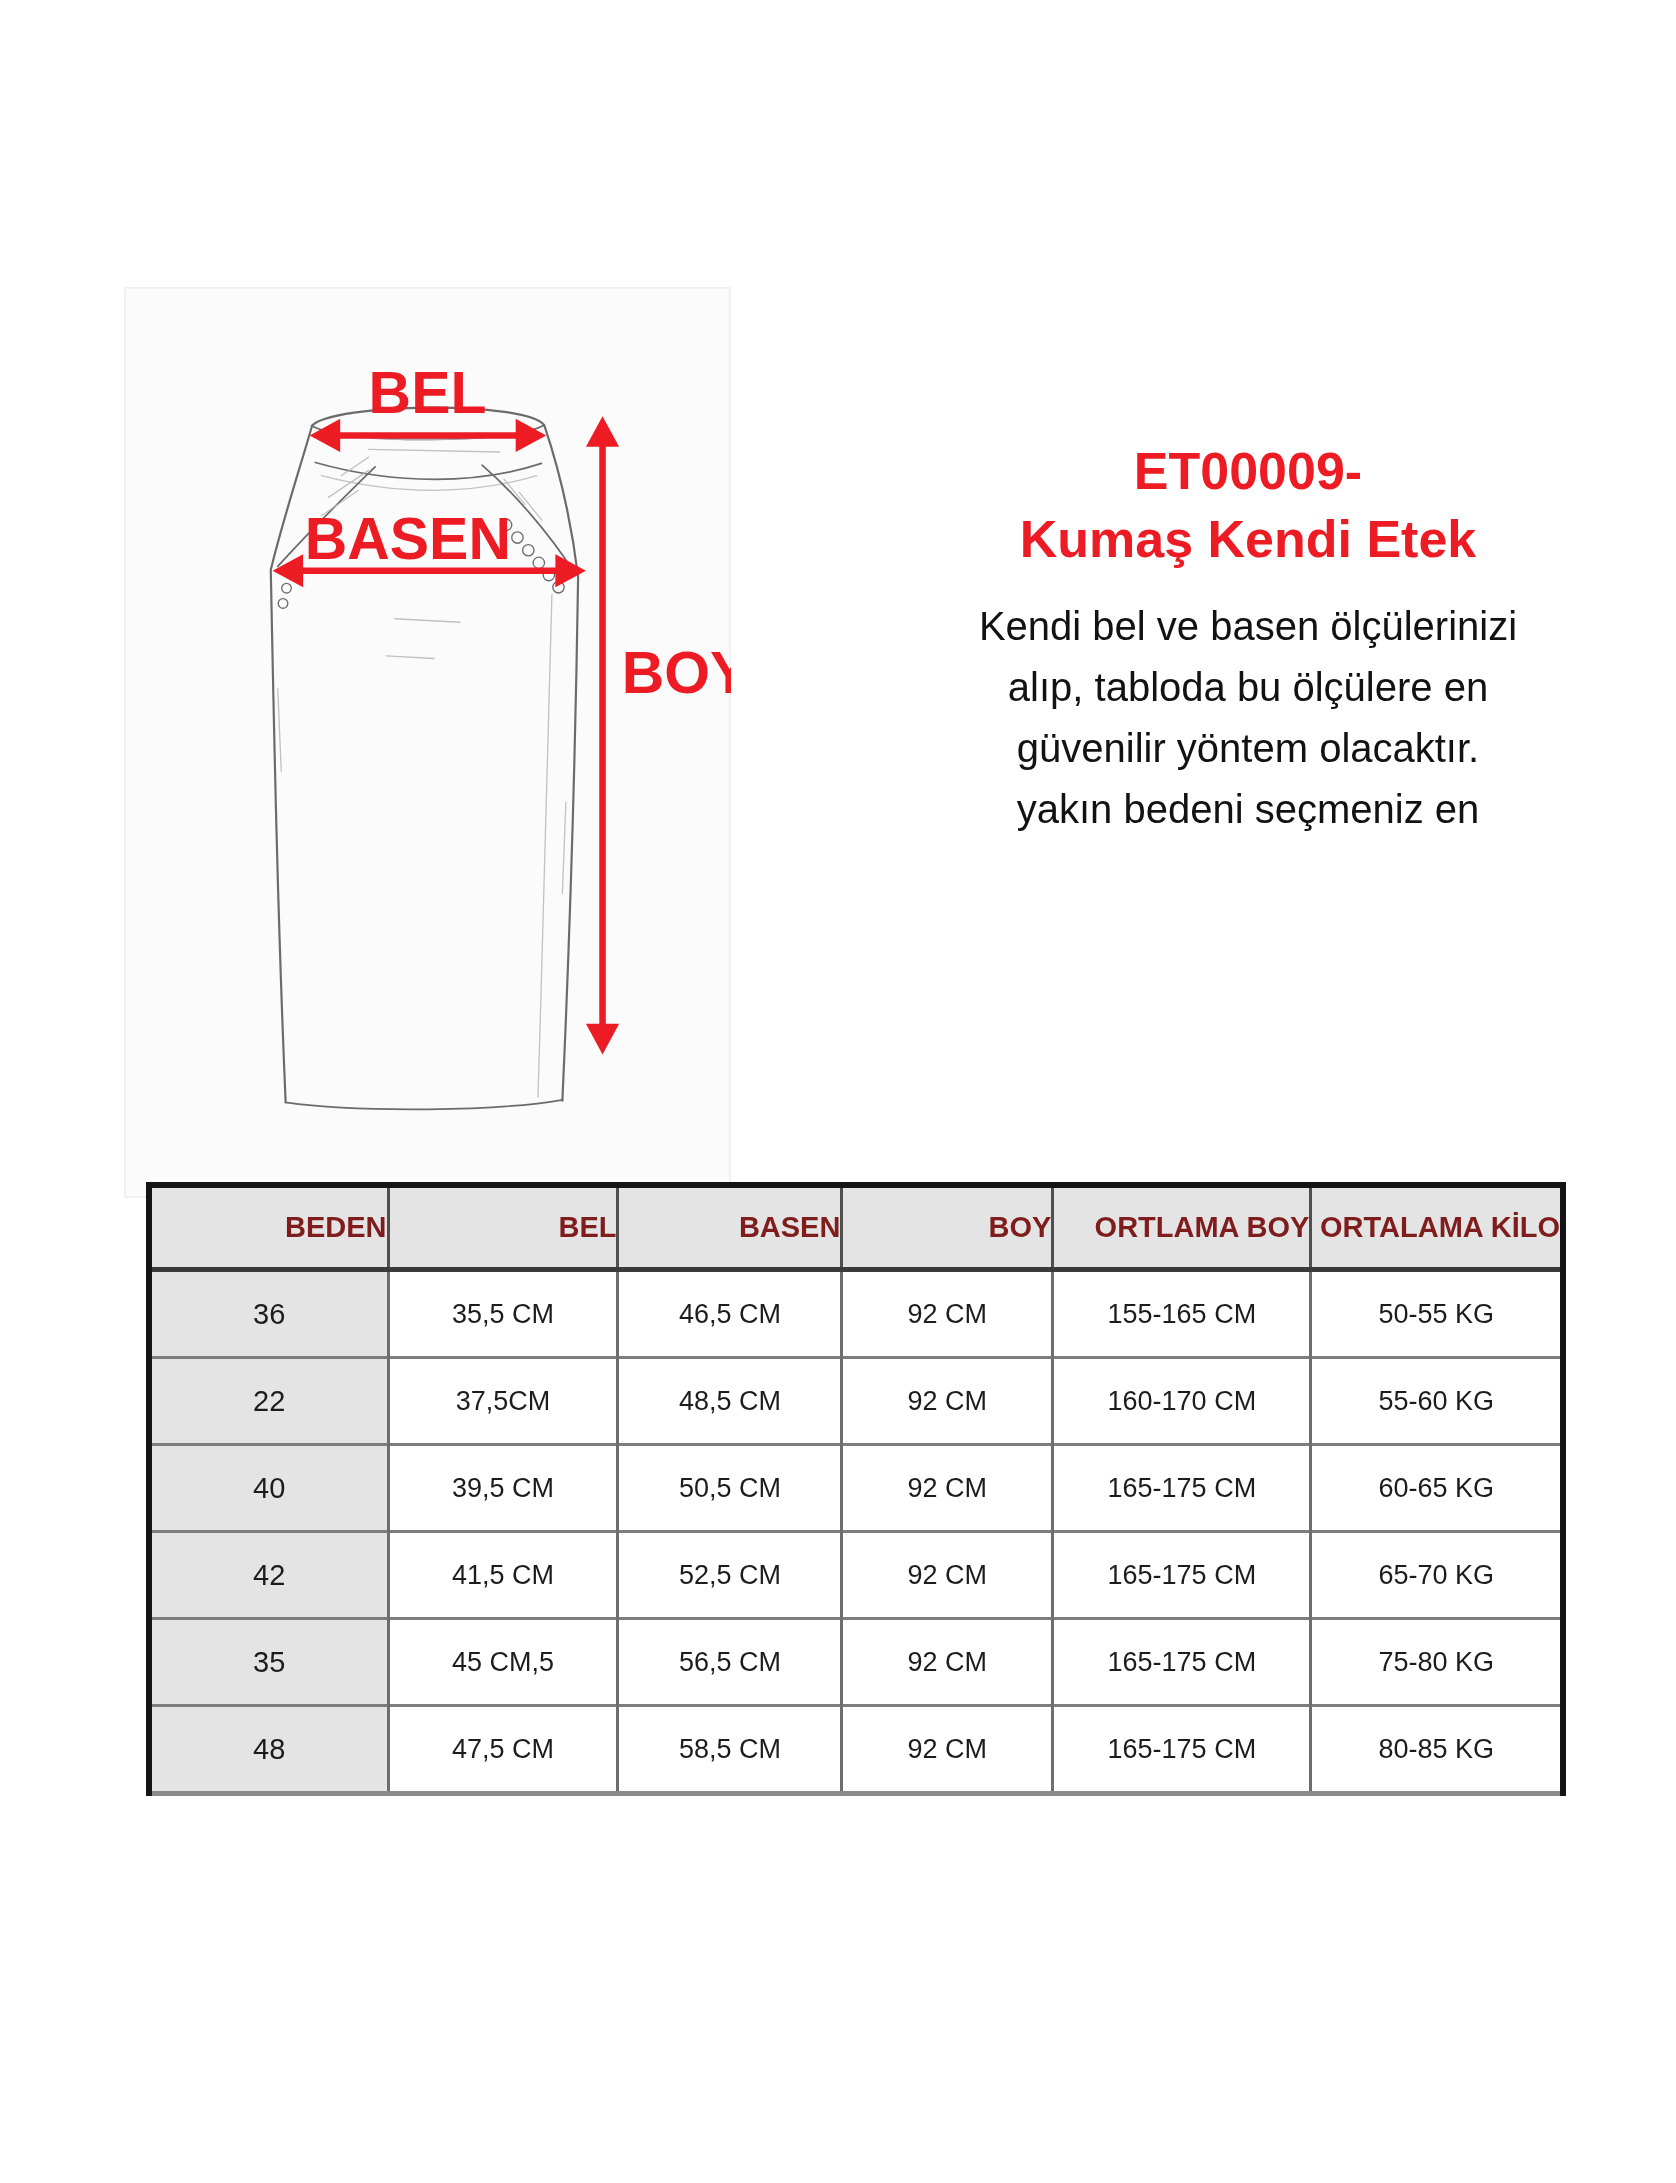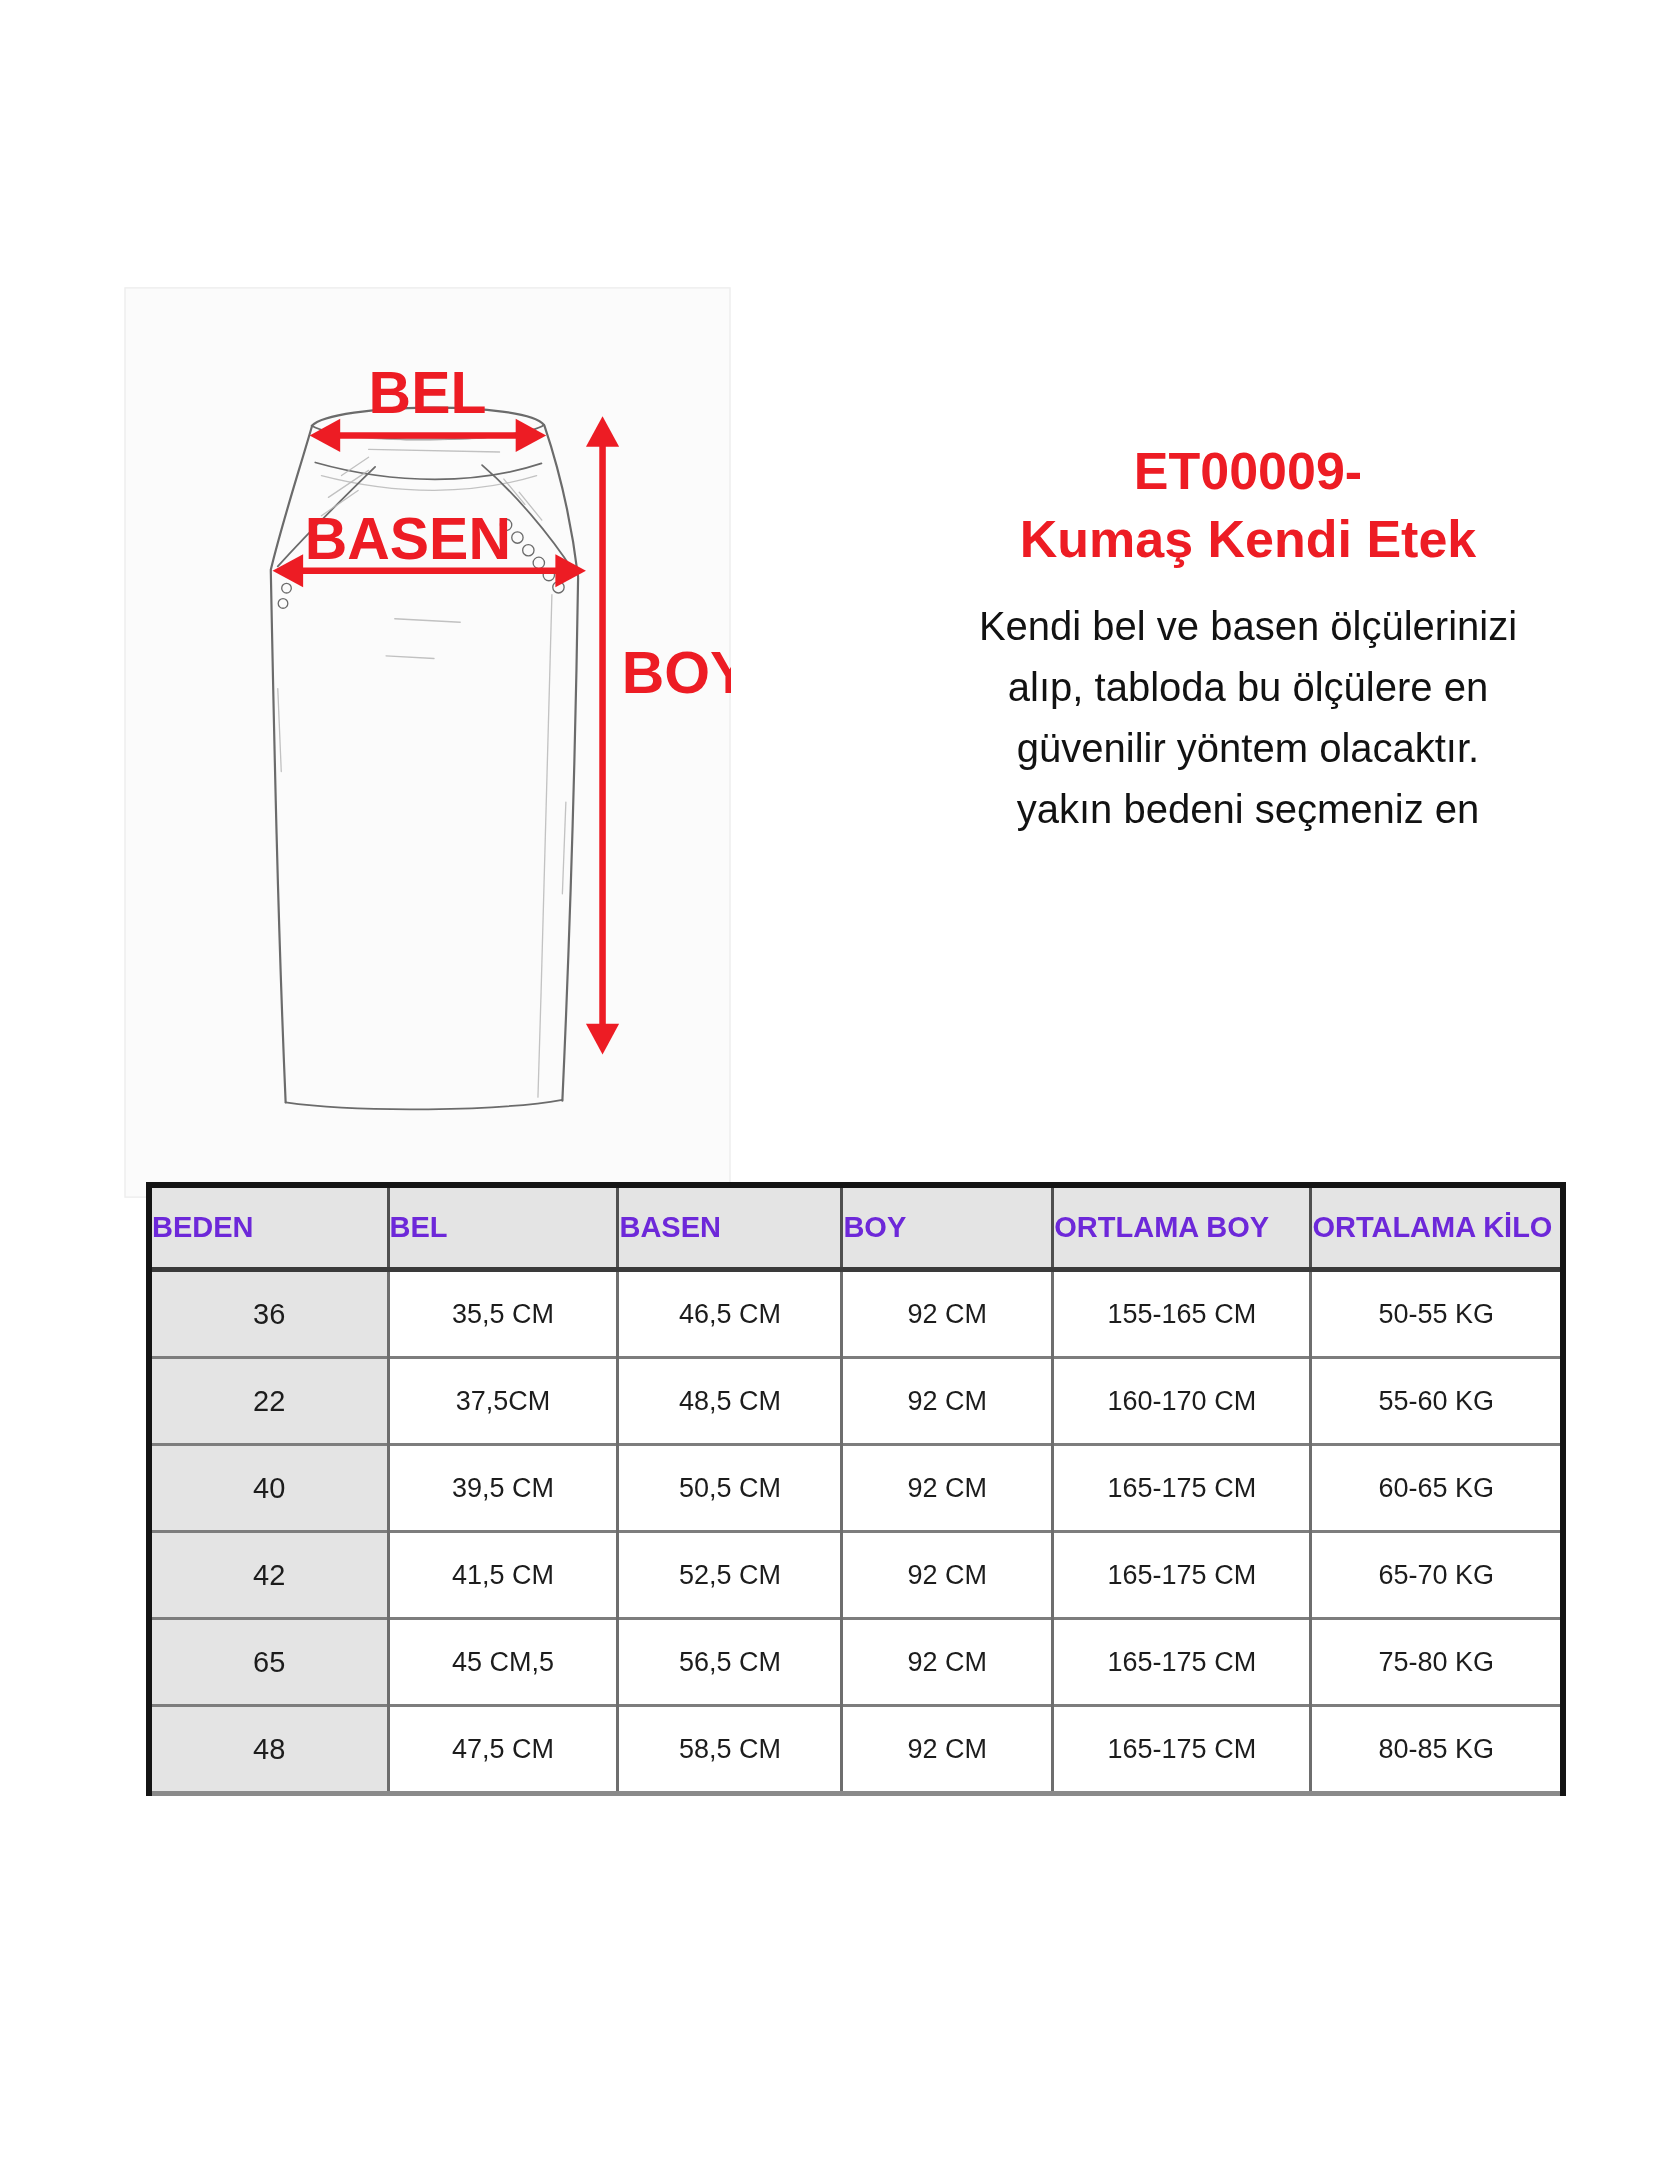--- a/index.html
+++ b/index.html
@@ -43,22 +43,22 @@
     border-top:6.1px solid #141414;
     border-left:6.1px solid #141414;
     border-right:6.1px solid #141414;
     border-bottom:5.2px solid #8a8a8a;
     font-family:"Liberation Sans", sans-serif;
   }
   #size-table th{
     height:79px;background:#e4e4e4;
     border-bottom:5.2px solid #3a3a3a;
     border-left:3.1px solid #4f4f4f;
-    font-size:29px;font-weight:bold;color:#6d28d9;
-    text-align:left;vertical-align:middle;padding:0;
+    font-size:29px;font-weight:bold;color:#7f1d1d;
+    text-align:right;vertical-align:middle;padding:0;
   }
   #size-table th:first-child{border-left:none;}
   #size-table td{
     height:84px;background:#ffffff;
     border-top:3.9px solid #7d7d7d;
     border-left:3.1px solid #6e6e6e;
     font-size:27px;color:#1c1c1c;
     text-align:center;vertical-align:middle;padding:0;
   }
   #size-table tbody tr:first-child td{border-top:none;}
@@ -206,21 +206,21 @@
         </tr>
         <tr>
           <td>42</td>
           <td>41,5 CM</td>
           <td>52,5 CM</td>
           <td>92 CM</td>
           <td>165-175 CM</td>
           <td>65-70 KG</td>
         </tr>
         <tr>
-          <td>65</td>
+          <td>35</td>
           <td>45 CM,5</td>
           <td>56,5 CM</td>
           <td>92 CM</td>
           <td>165-175 CM</td>
           <td>75-80 KG</td>
         </tr>
         <tr>
           <td>48</td>
           <td>47,5 CM</td>
           <td>58,5 CM</td>

